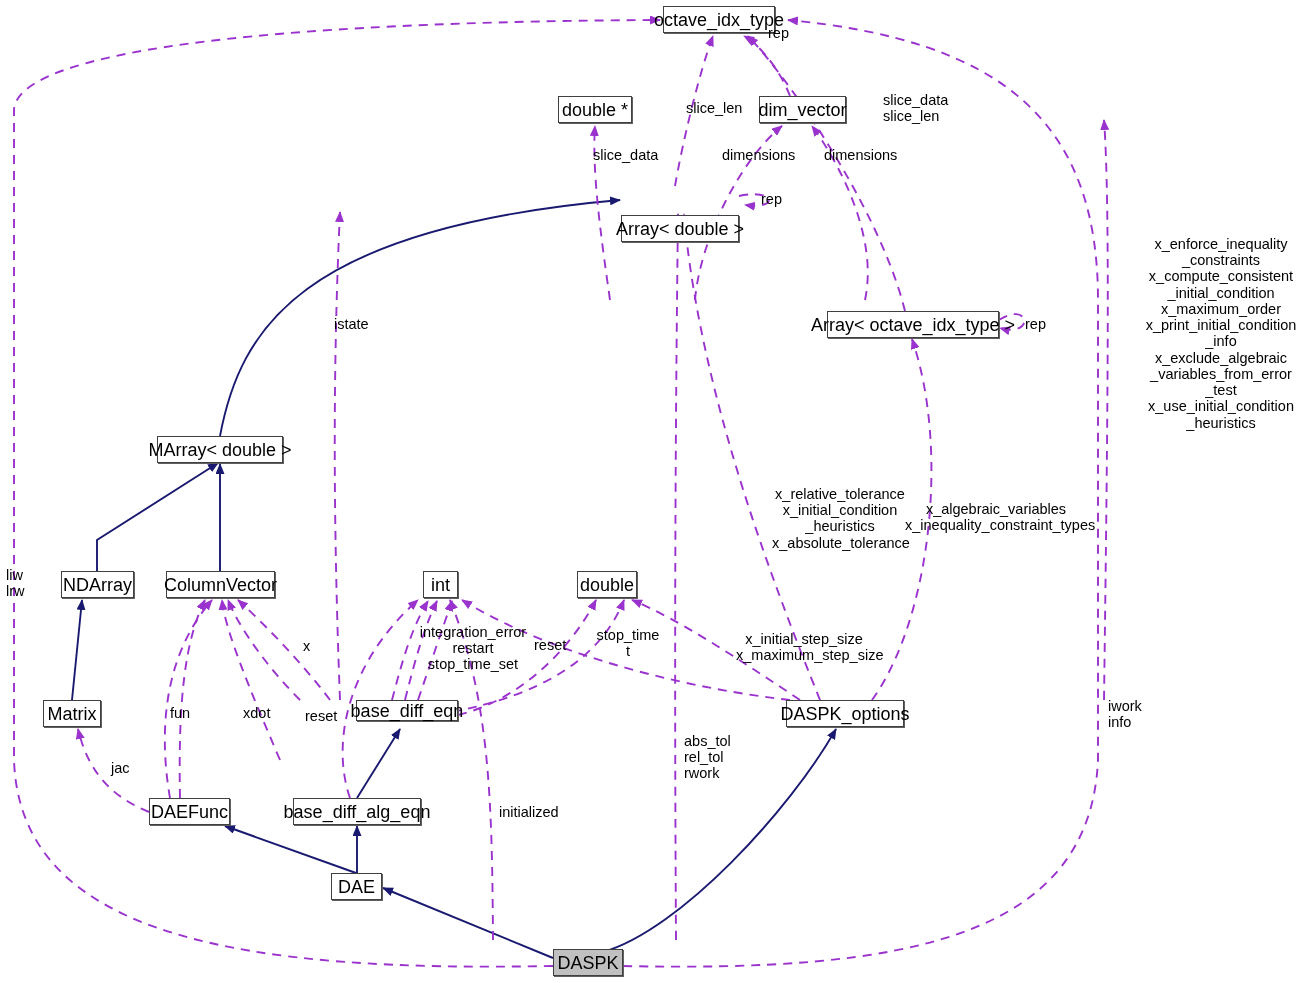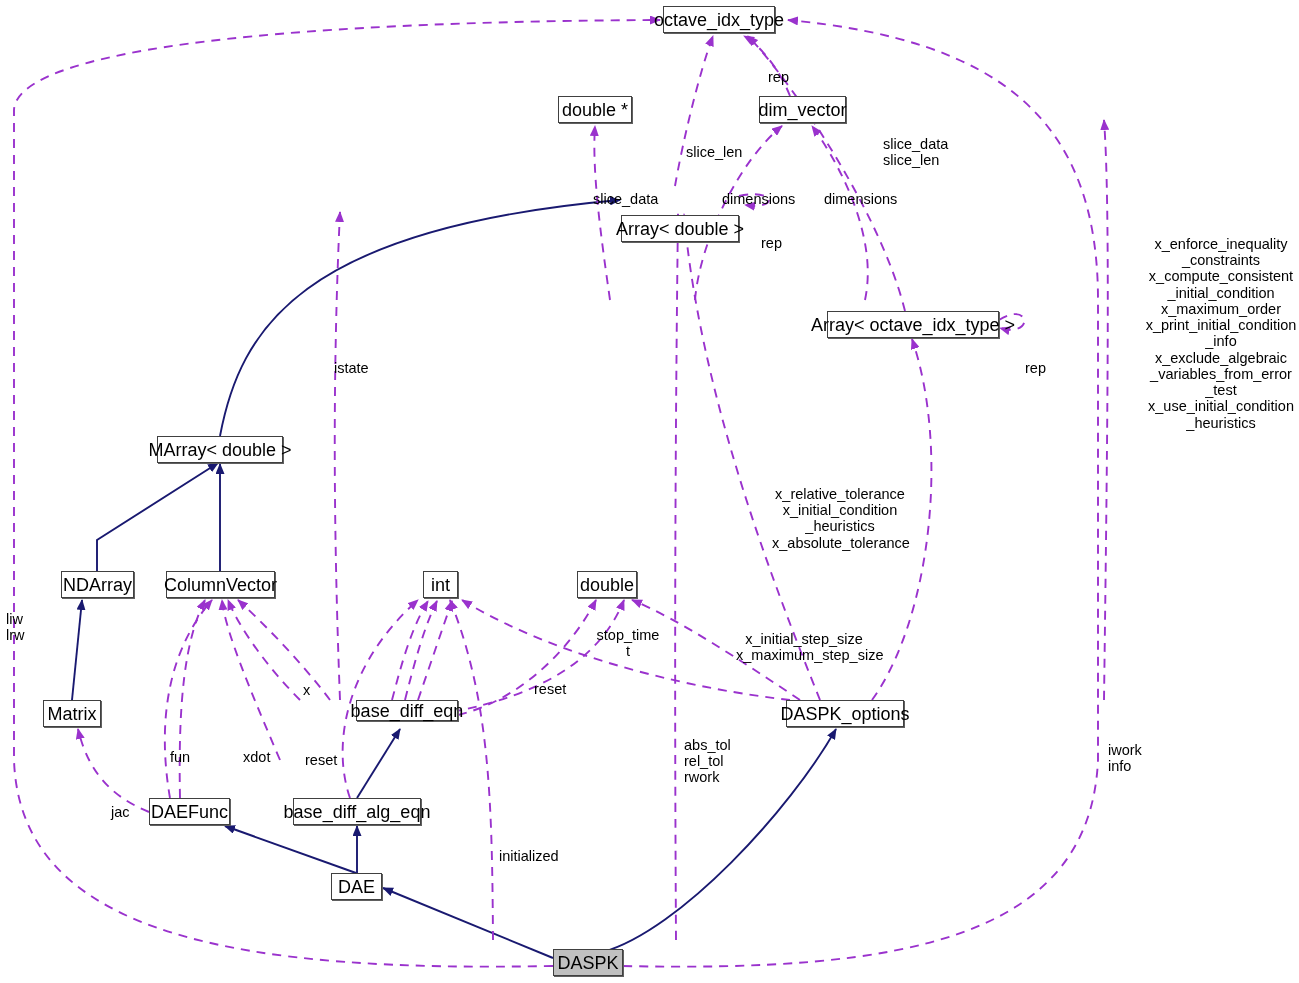--- a/index.html
+++ b/index.html
@@ -44,21 +44,21 @@
   }
   .elabel {
     position: absolute;
     font-size: 14.5px;
     color: #000000;
     line-height: 1.12;
     white-space: pre;
     z-index: 6;
   }
   .elabel.center { text-align: center; }
-  .elabel.left   { text-align: left; margin-top: 44px; }
+  .elabel.left   { text-align: left; }
 </style>
 </head>
 <body>
 
 <div id="canvas">
 
   <svg id="edges" viewBox="0 0 1299 983" xmlns="http://www.w3.org/2000/svg">
     <defs>
       <marker id="navy-arrow" markerWidth="11" markerHeight="9" refX="10" refY="4.5" orient="auto" markerUnits="userSpaceOnUse">
         <path d="M0,0 L11,4.5 L0,9 z" fill="#191970"></path>
@@ -211,32 +211,37 @@
 _info
 x_exclude_algebraic
 _variables_from_error
 _test
 x_use_initial_condition
 _heuristics</div>
   <div class="elabel center" style="left:772px;top:486px;width:136px;">x_relative_tolerance
 x_initial_condition
 _heuristics
 x_absolute_tolerance</div>
+  <div class="elabel center" style="left:905px;top:501px;width:182px;">x_algebraic_variables
+x_inequality_constraint_types</div>
   <div class="elabel left" style="left:6px;top:567px;">liw
 lrw</div>
   <div class="elabel left" style="left:303px;top:638px;">x</div>
+  <div class="elabel center" style="left:381px;top:624px;width:184px;">integration_error
+restart
+stop_time_set</div>
   <div class="elabel left" style="left:534px;top:637px;">reset</div>
   <div class="elabel center" style="left:592px;top:627px;width:72px;">stop_time
 t</div>
   <div class="elabel center" style="left:736px;top:631px;width:136px;">x_initial_step_size
 x_maximum_step_size</div>
   <div class="elabel left" style="left:170px;top:705px;">fun</div>
   <div class="elabel left" style="left:243px;top:705px;">xdot</div>
   <div class="elabel left" style="left:305px;top:708px;">reset</div>
-  <div class="elabel left" style="left:684px;top:693px;">abs_tol
+  <div class="elabel left" style="left:684px;top:733px;">abs_tol
 rel_tol
 rwork</div>
   <div class="elabel left" style="left:1108px;top:698px;">iwork
 info</div>
   <div class="elabel left" style="left:111px;top:760px;">jac</div>
   <div class="elabel left" style="left:499px;top:804px;">initialized</div>
 
 </div>
 
 </body></html>

